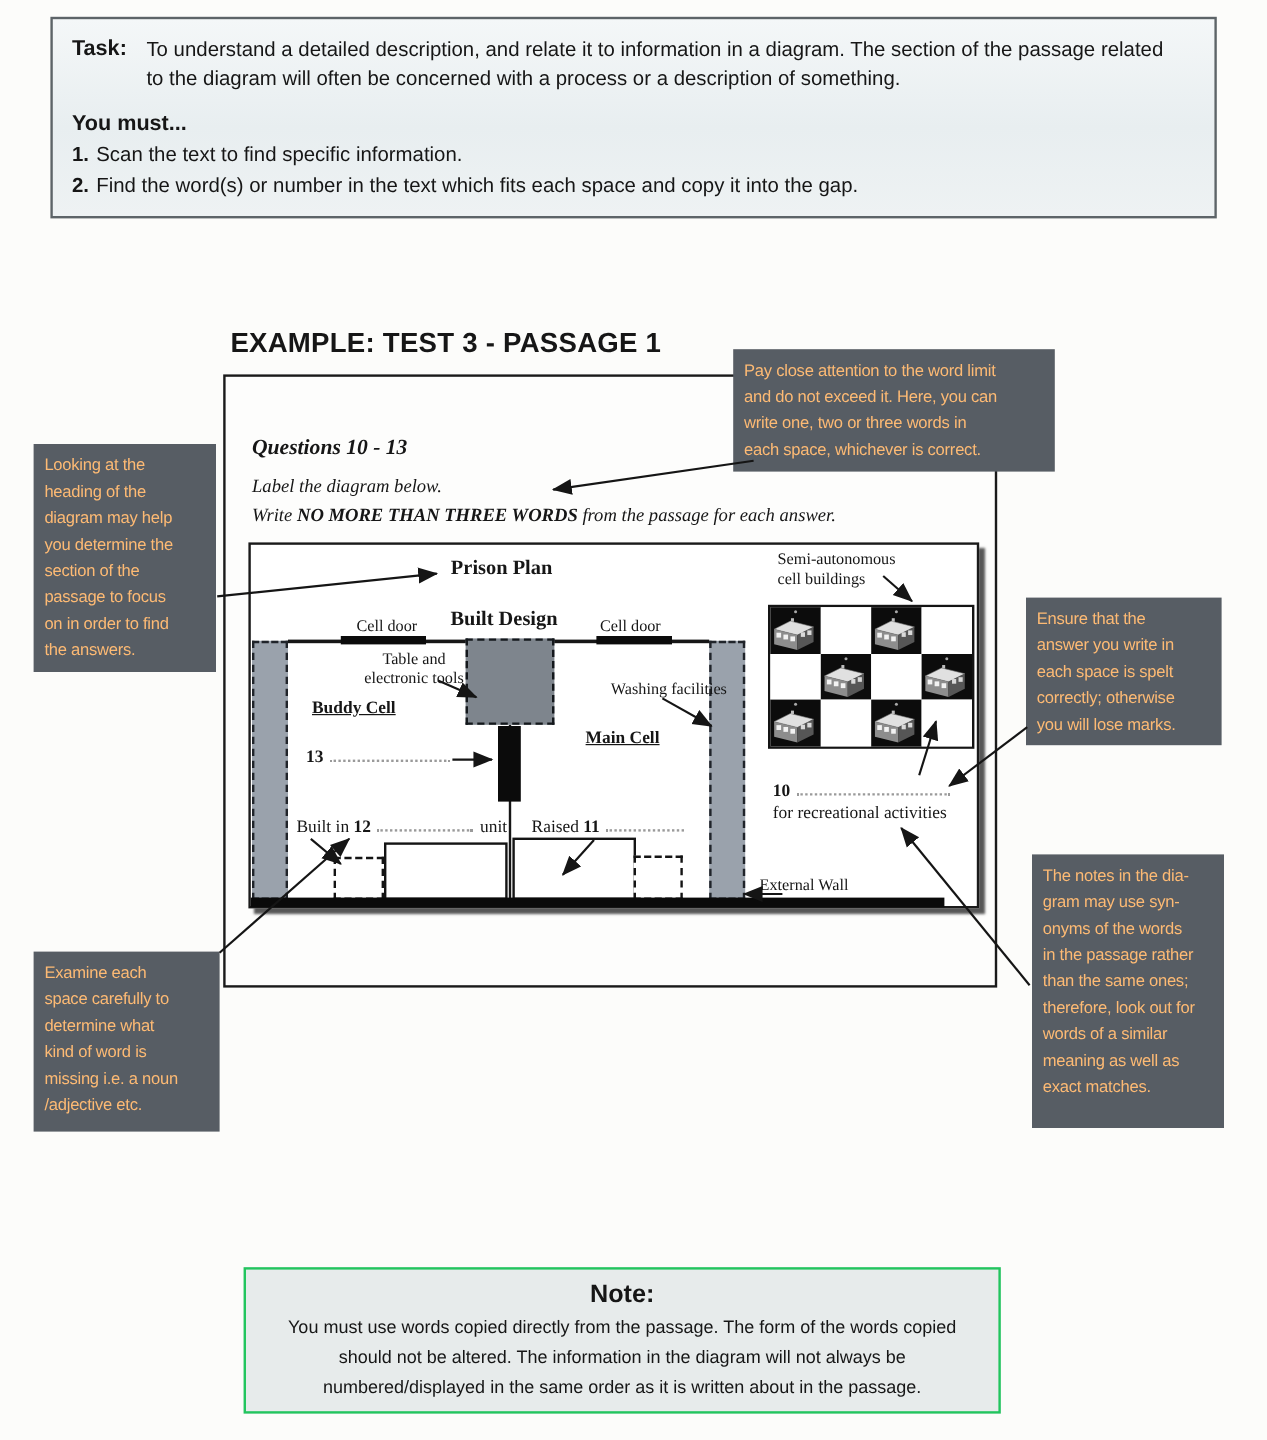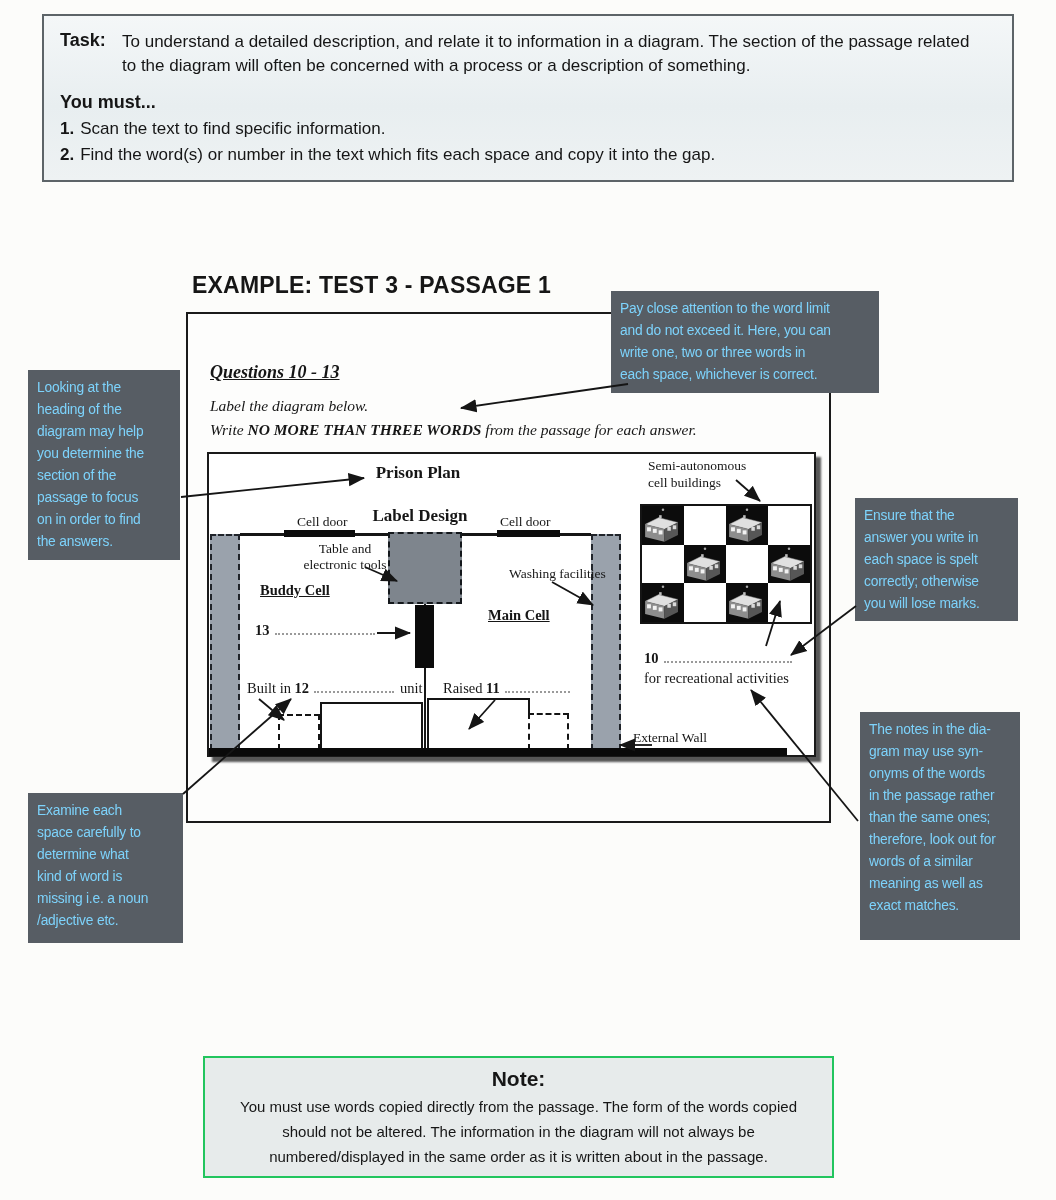--- a/index.html
+++ b/index.html
@@ -17,21 +17,21 @@
   .step{font-size:17px;line-height:24px;margin:2px 0 0 16px;}
   .step b{margin-right:6px;}
 
   
   .ex-heading{position:absolute;left:192px;top:272px;font-size:23px;font-weight:800;letter-spacing:.2px;}
 
   
   .example-box{position:absolute;left:186px;top:312px;width:645px;height:511px;box-sizing:border-box;
     background:#fdfdfc;border:2px solid #1a1a1a;}
   .serif{font-family:"Liberation Serif",serif;}
-  .q-title{position:absolute;left:210px;top:362px;font-size:18px;font-weight:bold;font-style:italic;text-decoration:underline;}
+  .q-title{position:absolute;left:210px;top:362px;font-size:18px;font-weight:bold;font-style:italic;}
   .q-inst{position:absolute;font-size:15.5px;font-style:italic;}
   .q-inst1{left:210px;top:397px;}
   .q-inst2{left:210px;top:421px;}
 
   
   .diagram-box{position:absolute;left:207px;top:452px;width:609px;height:305px;box-sizing:border-box;
     background:#fff;border:2px solid #1a1a1a;box-shadow:5px 5px 2px rgba(45,45,45,.8);}
   .dlabel{position:absolute;font-family:"Liberation Serif",serif;font-size:13.5px;white-space:nowrap;z-index:3;}
   .dtitle{font-size:17px;font-weight:bold;text-align:center;width:140px;}
   .ulined{text-decoration:underline;font-weight:bold;font-size:14.5px;}
@@ -46,21 +46,21 @@
   .dashrect{position:absolute;box-sizing:border-box;background:#fff;border:2px dashed #141414;z-index:2;}
 
   
   #checkerboard{position:absolute;left:640px;top:504px;width:172px;height:120px;box-sizing:border-box;
     border:2px solid #141414;display:grid;grid-template-columns:repeat(4,1fr);grid-template-rows:repeat(3,1fr);z-index:3;}
   .cb-cell{position:relative;background:#fff;}
   .cb-cell.black{background:#0c0c0c;}
   .cb-cell svg{position:absolute;inset:0;width:100%;height:100%;}
 
   
-  .co{position:absolute;box-sizing:border-box;background:#575d64;color:#7dd3fc;
+  .co{position:absolute;box-sizing:border-box;background:#575d64;color:#fdba74;
     font-size:13.8px;line-height:22px;letter-spacing:-.2px;padding:7px 9px;
     white-space:pre-line;z-index:5;}
   .co-word-limit{left:611px;top:291px;width:268px;}
   .co-heading-tip{left:28px;top:370px;width:152px;height:190px;}
   .co-spelling{left:855px;top:498px;width:163px;height:123px;}
   .co-synonyms{left:860px;top:712px;width:160px;height:228px;}
   .co-word-kind{left:28px;top:793px;width:155px;height:150px;}
 
   
   .note-box{position:absolute;left:203px;top:1056px;width:631px;height:122px;box-sizing:border-box;
@@ -89,21 +89,21 @@
   <div class="ex-heading">EXAMPLE: TEST 3 - PASSAGE 1</div>
 
   <div class="example-box"></div>
   <div class="q-title serif">Questions 10 - 13</div>
   <div class="q-inst q-inst1 serif">Label the diagram below.</div>
   <div class="q-inst q-inst2 serif"><span>Write </span><b>NO MORE THAN THREE WORDS</b><span> from the passage for each answer.</span></div>
 
   <div class="diagram-box"></div>
 
   <div class="dlabel dtitle" style="left:348px;top:463px;">Prison Plan</div>
-  <div class="dlabel dtitle" style="left:350px;top:506px;">Label Design</div>
+  <div class="dlabel dtitle" style="left:350px;top:506px;">Built Design</div>
 
   <div class="dlabel" style="left:297px;top:514px;">Cell door</div>
   <div class="dlabel" style="left:500px;top:514px;">Cell door</div>
   <div class="wallline" style="left:240px;top:533px;width:351px;height:2.5px;"></div>
   <div class="graycol" style="left:210px;top:534px;width:30px;height:216px;"></div>
   <div class="graycol" style="left:591px;top:534px;width:30px;height:216px;"></div>
   <div class="doorbar" style="left:284px;top:530px;width:71px;height:7px;"></div>
   <div class="doorbar" style="left:497px;top:530px;width:63px;height:7px;"></div>
   <div class="graybox"></div>
   <div class="wallline" style="left:424px;top:604px;width:2px;height:146px;"></div>

